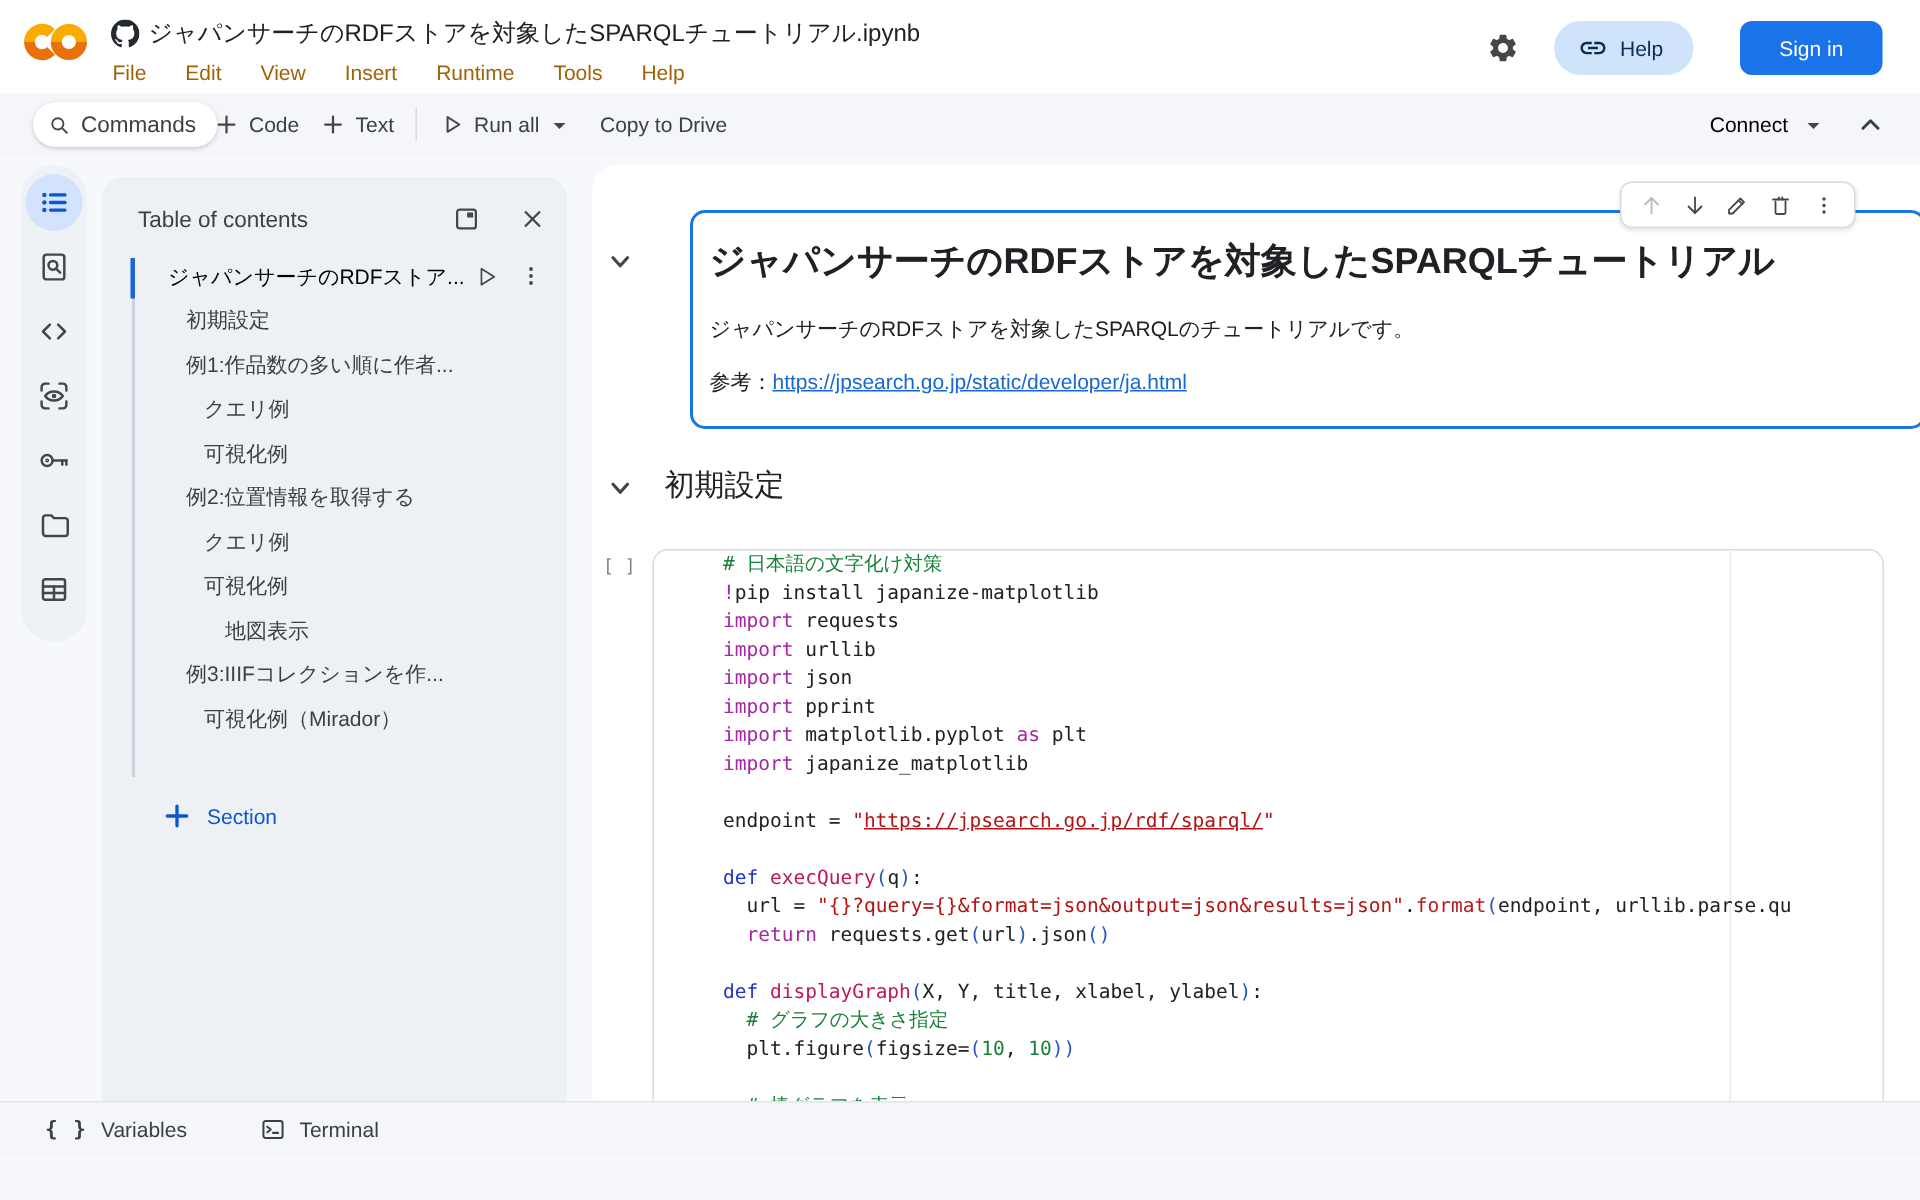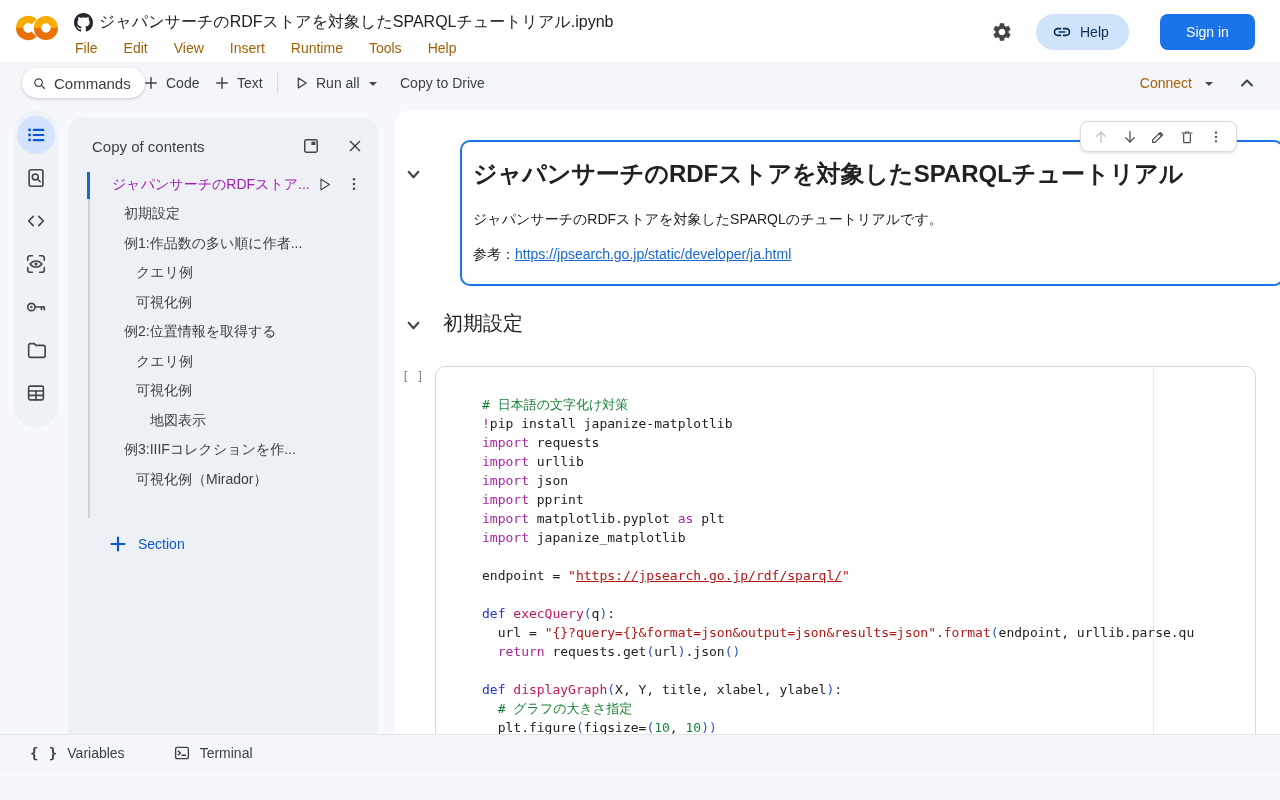--- a/index.html
+++ b/index.html
@@ -43,21 +43,21 @@
   
   .toc-card { position:absolute; left:68px; top:118px; width:310px; height:628px; background:#edf1f6; border-radius:14px; overflow:hidden; }
   .toc-header { position:absolute; left:24px; top:20px; font-size:15px; color:#3c4043; }
   .toc-hicon { position:absolute; top:18px; width:20px; height:20px; stroke:#444746; fill:none; stroke-width:1.8; }
   .toc-guide { position:absolute; left:20px; top:54px; width:2px; height:346px; background:#ccd2da; }
   .toc-activebar { position:absolute; left:19px; top:54px; width:3px; height:27px; background:#1967d2; }
   .toc-list { position:absolute; left:0; top:52px; right:0; }
   .toc-item { height:29.5px; display:flex; align-items:center; font-size:14px; color:#3c4043; white-space:nowrap; }
   .toc-item.lvl1 { padding-left:44px; } .toc-item.lvl2 { padding-left:56px; }
   .toc-item.lvl3 { padding-left:68px; } .toc-item.lvl4 { padding-left:82px; }
-  .toc-item.active { color:#a21caf; font-weight:500; }
+  .toc-item.active { color:#000000; font-weight:500; }
   .toc-run { position:absolute; left:248px; top:58px; width:17px; height:17px; stroke:#444746; fill:none; stroke-width:1.6; stroke-linejoin:round; }
   .toc-kebab { position:absolute; left:278px; top:58px; width:16px; height:16px; fill:#444746; }
   .add-section { position:absolute; left:42px; top:418px; display:flex; align-items:center; gap:12px; color:#0b57d0; font-size:14px; font-weight:500; }
   .add-section svg { width:16px; height:16px; stroke:#0b57d0; stroke-width:2.2; stroke-linecap:round; }
 
   
   .content-card { position:absolute; left:395px; top:110px; right:0; bottom:37px; background:#fff; border-radius:16px 0 0 0; overflow:hidden; }
   .cell-collapse { position:absolute; width:15px; height:15px; stroke:#444746; fill:none; stroke-width:2; stroke-linecap:round; stroke-linejoin:round; }
 
   .md-cell { position:absolute; left:37px; top:30px; width:824px; height:146px; border:2px solid #1a73e8; border-radius:10px; background:#fff; padding:16px 20px 0 11px;margin-left:28px; }
@@ -70,21 +70,21 @@
     border-radius:8px; box-shadow:0 1px 3px rgba(60,64,67,.18); display:flex; align-items:center; justify-content:space-around; padding:0 6px; z-index:5; }
   .cell-toolbar svg { width:16px; height:16px; stroke:#444746; fill:none; stroke-width:1.8; stroke-linecap:round; stroke-linejoin:round; }
   .cell-toolbar svg.disabled { stroke:#b8bcc2; }
   .cell-toolbar svg .fl { fill:#444746; stroke:none; }
 
   .section-h { position:absolute; left:48px; top:200px; font-size:20px; font-weight:500; color:#202124; }
 
   .code-cell { position:absolute; left:40px; top:256px; width:821px; height:500px; border:1px solid #d5dae1; border-radius:10px; background:#fff; overflow:hidden; }
   .code-ruler { position:absolute; left:717px; top:0; bottom:0; width:1px; background:#e8eaed; }
   .exec-indicator { position:absolute; left:7px; top:260px; font-family:"DejaVu Sans Mono", monospace; font-size:12px; color:#80868b; }
-  .code-area { position:absolute; left:46px; top:28px; right:2px; font-family:"DejaVu Sans Mono", monospace; font-size:13px; line-height:19px; white-space:pre; overflow:hidden; }
+  .code-area { position:absolute; left:46px; top:0; right:2px; font-family:"DejaVu Sans Mono", monospace; font-size:13px; line-height:19px; white-space:pre; overflow:hidden; }
   .code-line { height:19px; }
   .tok-com{color:#188038} .tok-kw{color:#a626a4} .tok-def{color:#2433cc} .tok-fn{color:#be185d}
   .tok-par{color:#2a56c6} .tok-meth{color:#b91c1c} .tok-str{color:#b31412}
   .tok-strlink{color:#b31412; text-decoration:underline} .tok-num{color:#188038} .tok-pl{color:#202124}
 
   
   .footer { position:absolute; left:0; bottom:0; width:1280px; height:37px; background:#f4f6f9; border-top:1px solid #e1e4e9;
     display:flex; align-items:center; gap:48px; padding-left:30px; font-size:14px; color:#3c4043; }
   .foot-btn { display:flex; align-items:center; gap:9px; font-weight:500; }
   .braces { font-family:"DejaVu Sans Mono", monospace; font-size:14px; font-weight:700; color:#3c4043; letter-spacing:1px; }
@@ -156,21 +156,21 @@
         </svg>
       <span>Run all</span>
     </div>
     <svg class="caret-down" style="position:absolute;left:368px;top:17px" viewBox="0 0 10 10">
         <path d="M1 3 l4 4 4-4 z"></path>
       </svg>
     <div class="tb-btn" style="left:400px">
       <span>Copy to Drive</span>
     </div>
     <div class="toolbar-right">
-      <span style="font-size:14px;color:#a16207">Connect</span>
+      <span style="font-size:14px;color:#000000">Connect</span>
       <svg class="caret-down" style="margin:2px 0 0 12px" viewBox="0 0 10 10">
           <path d="M1 3 l4 4 4-4 z"></path>
         </svg>
       <svg style="width:14px;height:14px;margin:0 26px 0 26px;stroke:#3c4043;fill:none;stroke-width:2;stroke-linecap:round;stroke-linejoin:round" viewBox="0 0 14 14">
           <polyline points="2,9.5 7,4.5 12,9.5"></polyline>
         </svg>
     </div>
   </div>
 
   <div class="rail">
@@ -225,21 +225,21 @@
       <svg viewBox="0 0 24 24">
         <rect x="4" y="4.5" width="16" height="15" rx="1.5"></rect>
           <line x1="4" y1="9.8" x2="20" y2="9.8"></line>
           <line x1="12" y1="9.8" x2="12" y2="19.5"></line>
           <line x1="4" y1="14.6" x2="20" y2="14.6"></line>
       </svg>
     </div>
   </div>
 
   <div class="toc-card">
-    <div class="toc-header">Copy of contents</div>
+    <div class="toc-header">Table of contents</div>
     <svg class="toc-hicon" style="left:233px" viewBox="0 0 24 24">
       <rect x="4.5" y="4.5" width="15" height="15" rx="2"></rect>
         <rect x="12.5" y="6.8" width="4.8" height="4" fill="#444746" stroke="none"></rect>
     </svg>
     <svg class="toc-hicon" style="left:277px" viewBox="0 0 24 24">
       <line x1="6" y1="6" x2="18" y2="18"></line>
         <line x1="18" y1="6" x2="6" y2="18"></line>
     </svg>
     <div class="toc-guide"></div>
     <div class="toc-activebar"></div>

